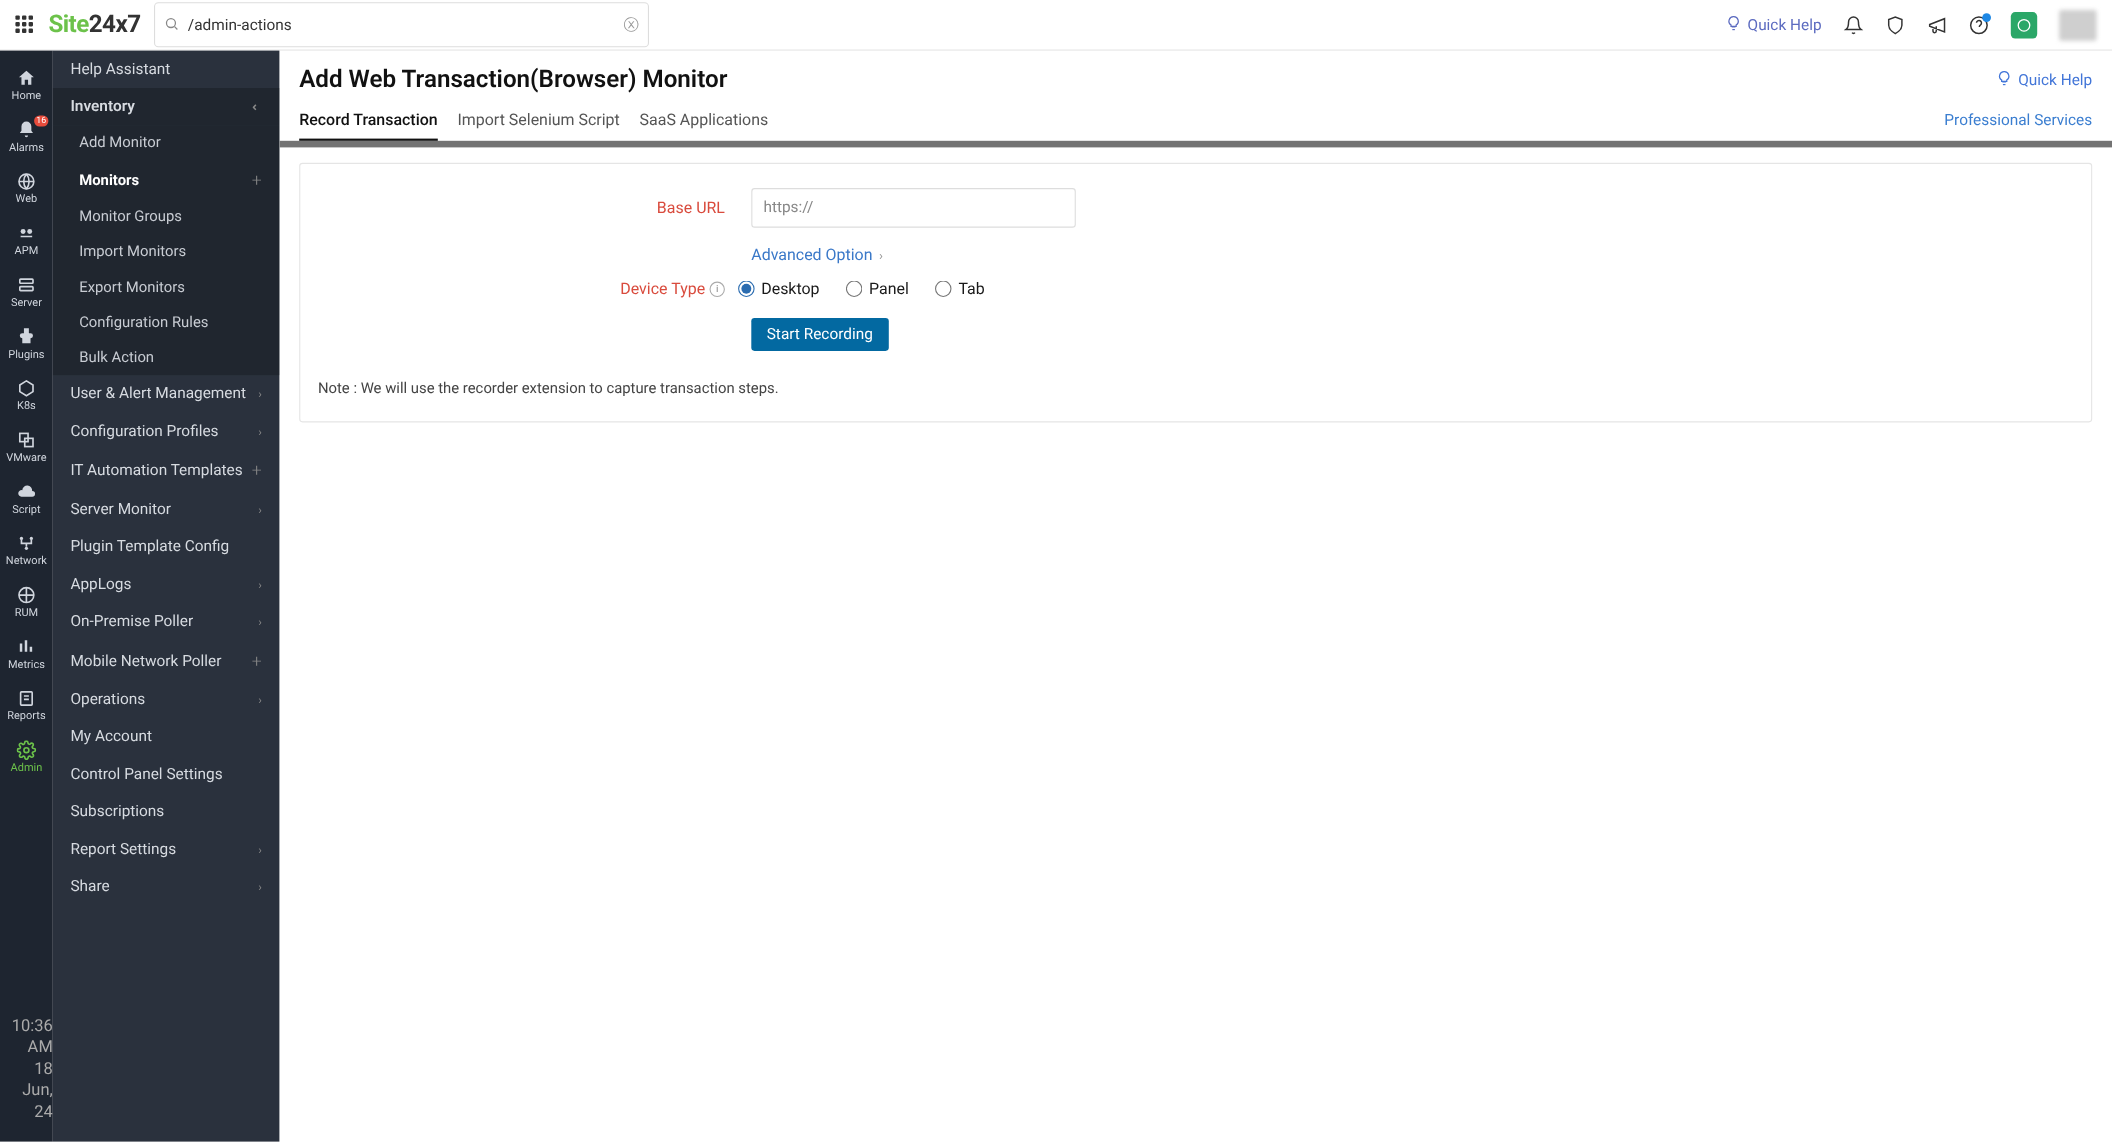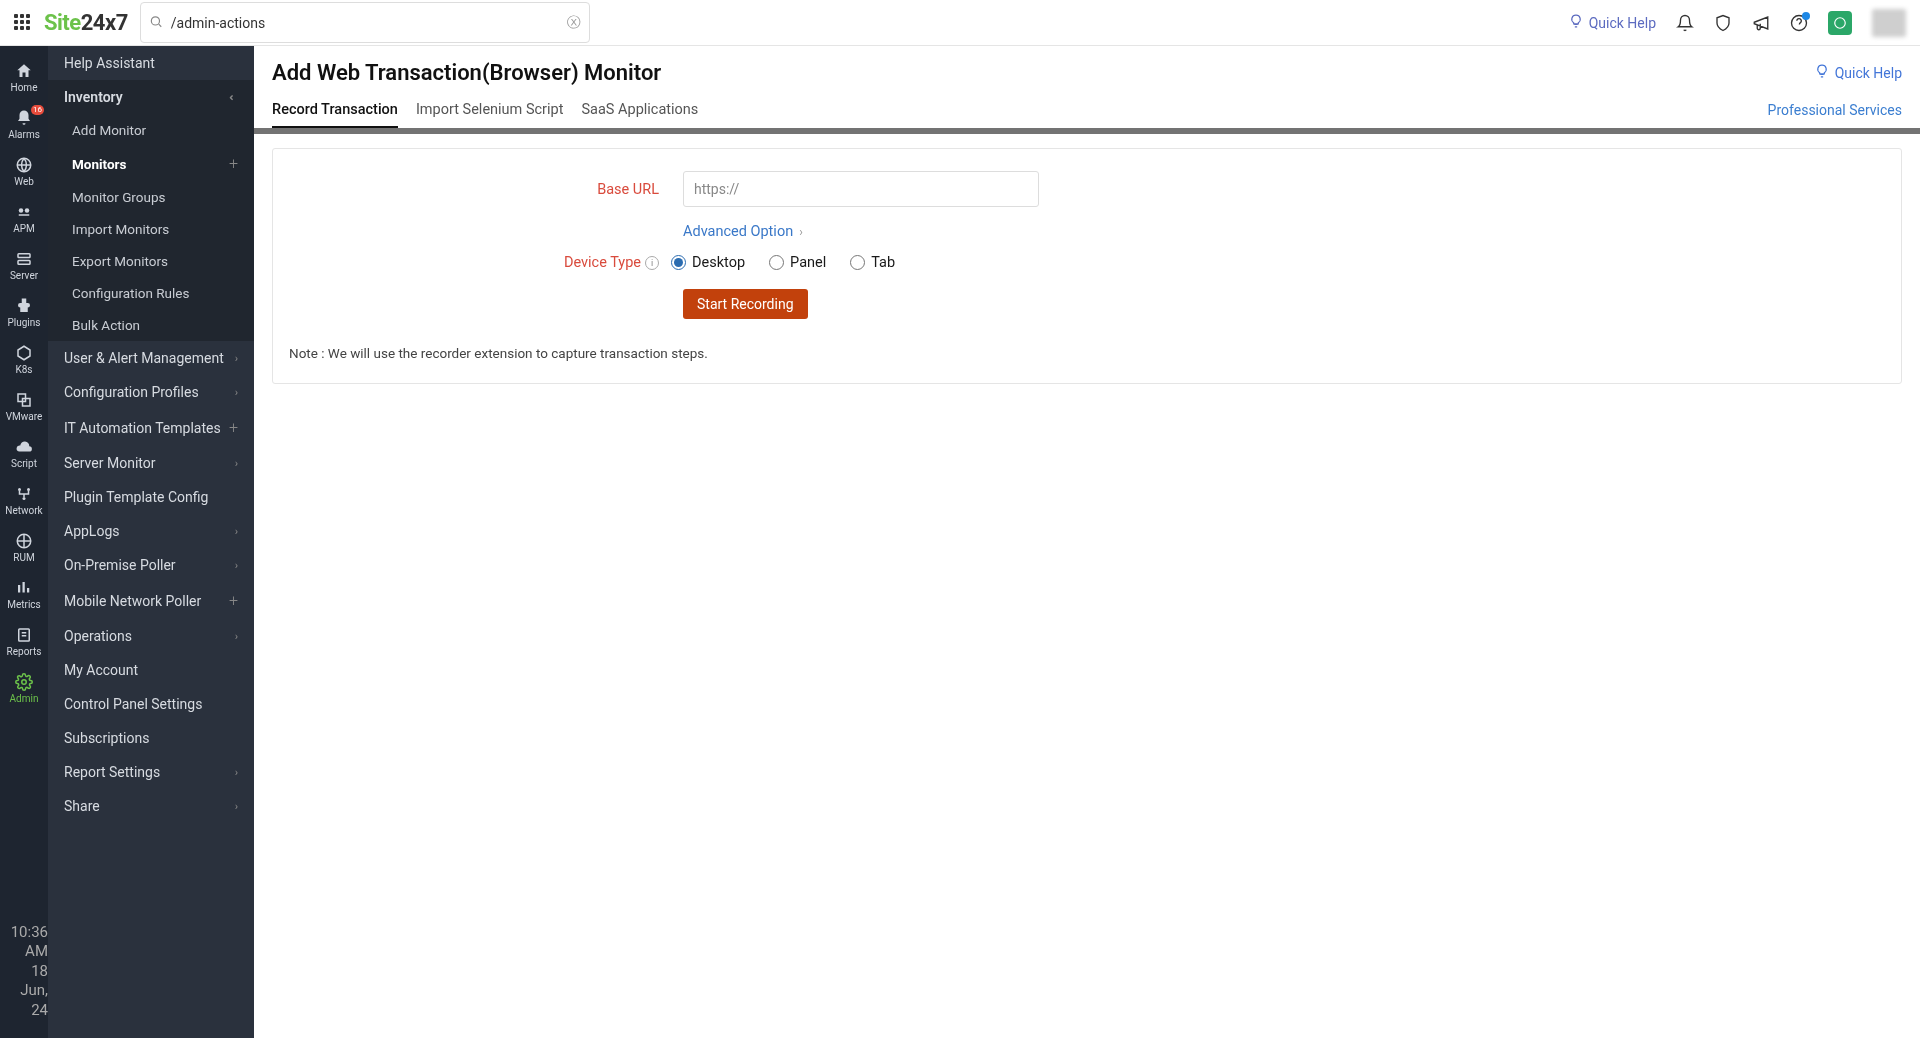--- a/index.html
+++ b/index.html
@@ -53,31 +53,31 @@
 
 .tabs { display: flex; align-items: center; border-bottom: 6px solid #737373; padding: 0 18px; gap: 18px; }
 .tab { padding: 10px 0 8px; font-size: 14.5px; color: #555; cursor: pointer; border-bottom: 2px solid transparent; }
 .tab.active { color: #111; border-bottom-color: #111; font-weight: 500; }
 .tabs .tabs-right { margin-left: auto; color: #3b7ed0; font-size: 14px; cursor: pointer; padding: 10px 0; }
 
 .panel { margin: 14px 18px; border: 1px solid #e5e5e5; border-radius: 3px; padding: 22px 16px; }
 .form-row { display: flex; align-items: center; gap: 24px; margin-bottom: 14px; }
 .form-row .flabel { width: 370px; text-align: right; color: #d94b3d; font-size: 14.5px; }
 .form-row .fcontrol { flex: 0 0 auto; }
-.textinput { width: 356px; height: 36px; border: 1px solid #ddd; border-radius: 3px; padding: 0 10px; font-size: 14px; color: #333; }
+.textinput { width: 295px; height: 36px; border: 1px solid #ddd; border-radius: 3px; padding: 0 10px; font-size: 14px; color: #333; }
 .textinput::placeholder { color: #888; }
 
 .advlink { color: #3a78c8; font-size: 14.5px; cursor: pointer; display: inline-flex; align-items: center; gap: 6px; }
 .advlink .ar { font-size: 12px; color: #999; }
 
 .radios { display: flex; gap: 24px; align-items: center; margin-left: -12px; }
 .radio { display: flex; align-items: center; gap: 6px; font-size: 14.5px; cursor: pointer; }
 .radio input { width: 15px; height: 15px; accent-color: #2b6cb0; }
 
-.btn-record { background: #c2410c; color: #fff; border: none; border-radius: 3px; padding: 7px 14px; font-size: 14px; cursor: pointer; }
+.btn-record { background: #0369a1; color: #fff; border: none; border-radius: 3px; padding: 7px 14px; font-size: 14px; cursor: pointer; }
 
 .note { font-size: 13.5px; color: #444; padding-top: 12px; }
 .info-icon { display:inline-flex; width:14px; height:14px; border:1px solid #aaa; border-radius:50%; align-items:center; justify-content:center; font-size:9px; color:#888; margin-left:4px; vertical-align:middle; }
 </style>
 </head>
 <body>
 
 <div class="topbar">
   <div class="apps-grid">
     <span></span>

